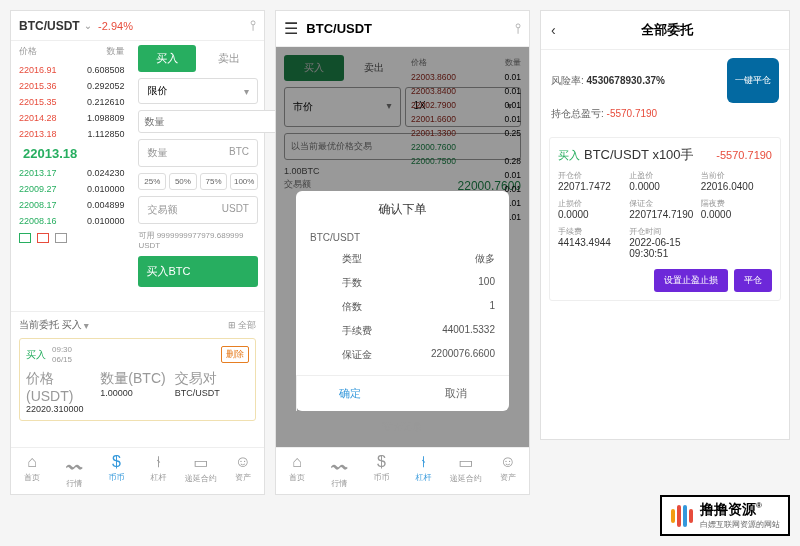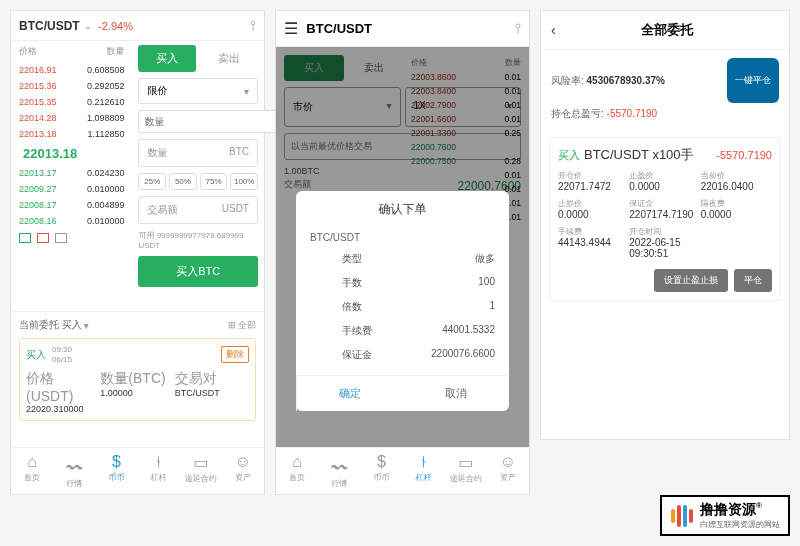--- a/index.html
+++ b/index.html
@@ -29,21 +29,21 @@
 .ordtype .caret { margin-left: auto; color: #999; }
 .qtybar { margin-top: 6px; display: flex; gap: 4px; }
 .qtybar input { flex: 1; border: 1px solid #ddd; border-radius: 3px; padding: 5px; font-size: 10px; }
 .qtybar .pm { display: flex; border: 1px solid #ddd; border-radius: 3px; }
 .qtybar .pm span { padding: 4px 7px; color: #666; }
 .amtrow { margin-top: 6px; display: flex; border: 1px solid #ddd; border-radius: 3px; padding: 6px 8px; color: #999; font-size: 10px; }
 .amtrow .u { margin-left: auto; }
 .pctrow { margin-top: 6px; display: flex; gap: 3px; }
 .pctrow span { flex: 1; border: 1px solid #ddd; border-radius: 3px; text-align: center; padding: 3px 0; font-size: 8px; color: #666; }
 .avail { margin-top: 6px; font-size: 8px; color: #999; }
-.submit { margin-top: 6px; background: #27ae60; color: #fff; text-align: center; padding: 8px; border-radius: 3px; font-size: 11px; }
+.submit { margin-top: 6px; background: #27ae60; color: #fff; text-align: left; padding: 8px; border-radius: 3px; font-size: 11px; }
 .fmt-icons { display: flex; gap: 6px; padding: 4px 8px; }
 .fmt-icons span { width: 12px; height: 10px; border: 1px solid; }
 .fmt-icons .f1 { border-color: #27ae60; } .fmt-icons .f2 { border-color: #e74c3c; } .fmt-icons .f3 { border-color: #999; }
 .p1-orders { border-top: 1px solid #eee; padding: 6px 8px; }
 .p1-orders .hd { display: flex; align-items: center; font-size: 10px; color: #666; }
 .p1-orders .hd .all { margin-left: auto; color: #999; font-size: 9px; }
 .ord-item { border: 1px solid #f0e0b0; border-radius: 3px; padding: 6px; margin-top: 6px; }
 .ord-item .r1 { display: flex; align-items: center; }
 .ord-item .side { color: #27ae60; font-size: 10px; margin-right: 6px; }
 .ord-item .dt { color: #999; font-size: 8px; line-height: 1.2; }
@@ -105,21 +105,21 @@
 .pos-card { margin: 8px; border: 1px solid #eee; border-radius: 3px; padding: 8px; }
 .pos-card .r1 { display: flex; align-items: center; }
 .pos-card .side { color: #27ae60; font-size: 11px; margin-right: 4px; }
 .pos-card .sym { font-size: 13px; color: #333; text-align: right; }
 .pos-card .pnlv { margin-left: auto; color: #e74c3c; font-size: 11px; }
 .pos-grid { display: flex; flex-wrap: wrap; margin-top: 6px; }
 .pos-grid .cell { width: 33.33%; margin-bottom: 6px; }
 .pos-grid .cell .l { font-size: 8px; color: #999; }
 .pos-grid .cell .v { font-size: 10px; color: #333; }
 .pos-btns { display: flex; justify-content: flex-end; gap: 6px; margin-top: 4px; }
-.pos-btns .b { background: #737373; color: #fff; padding: 5px 10px; border-radius: 3px; font-size: 9px; }
+.pos-btns .b { background: #6d28d9; color: #fff; padding: 5px 10px; border-radius: 3px; font-size: 9px; }
 
 
 .wm { position: absolute; right: 10px; bottom: 10px; border: 2px solid #000; padding: 4px 8px; display: flex; align-items: center; gap: 6px; background: #fff; }
 .wm-logo { display: flex; }
 .wm-logo span { width: 4px; height: 22px; margin: 0 1px; border-radius: 2px; }
 .wm-logo span:nth-child(1){background:#f39c12;height:14px;align-self:center;}
 .wm-logo span:nth-child(2){background:#e74c3c;}
 .wm-logo span:nth-child(3){background:#3498db;}
 .wm-logo span:nth-child(4){background:#e74c3c;height:14px;align-self:center;}
 .wm-text .t1 { font-size: 14px; font-weight: 700; }

